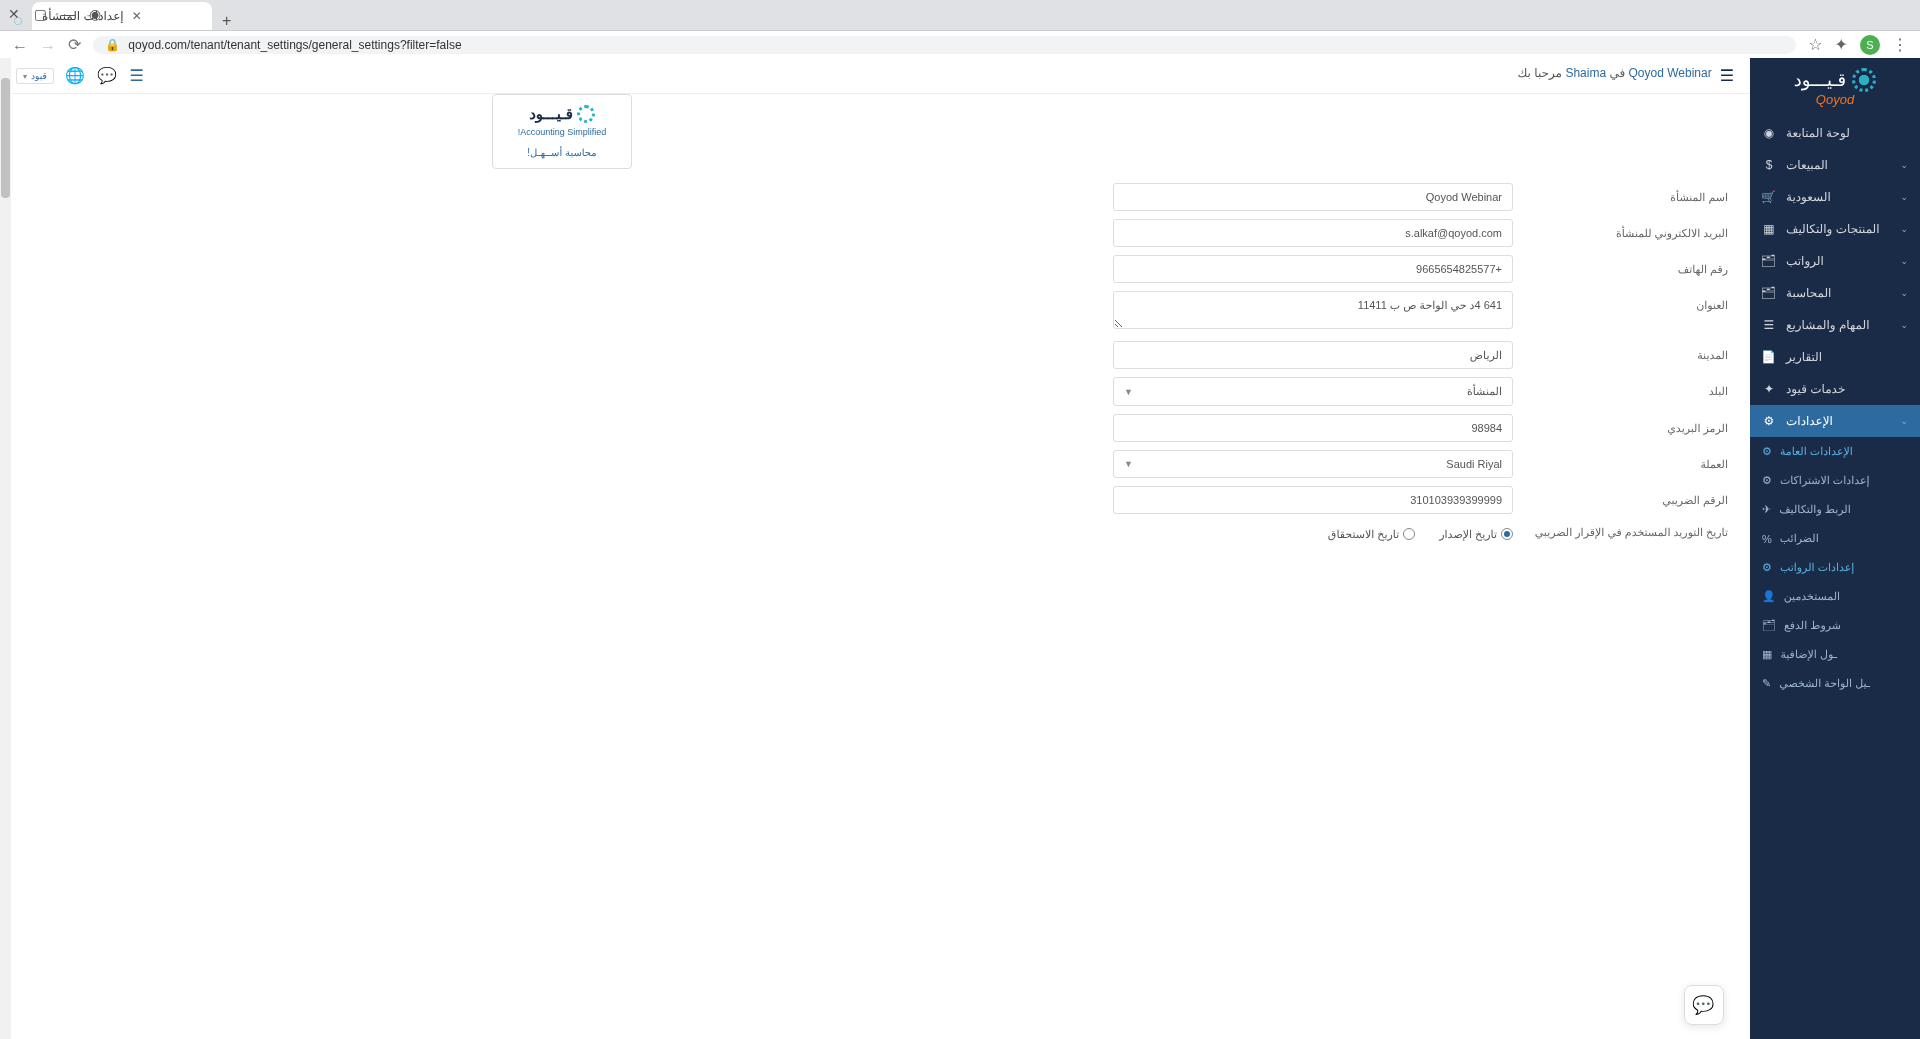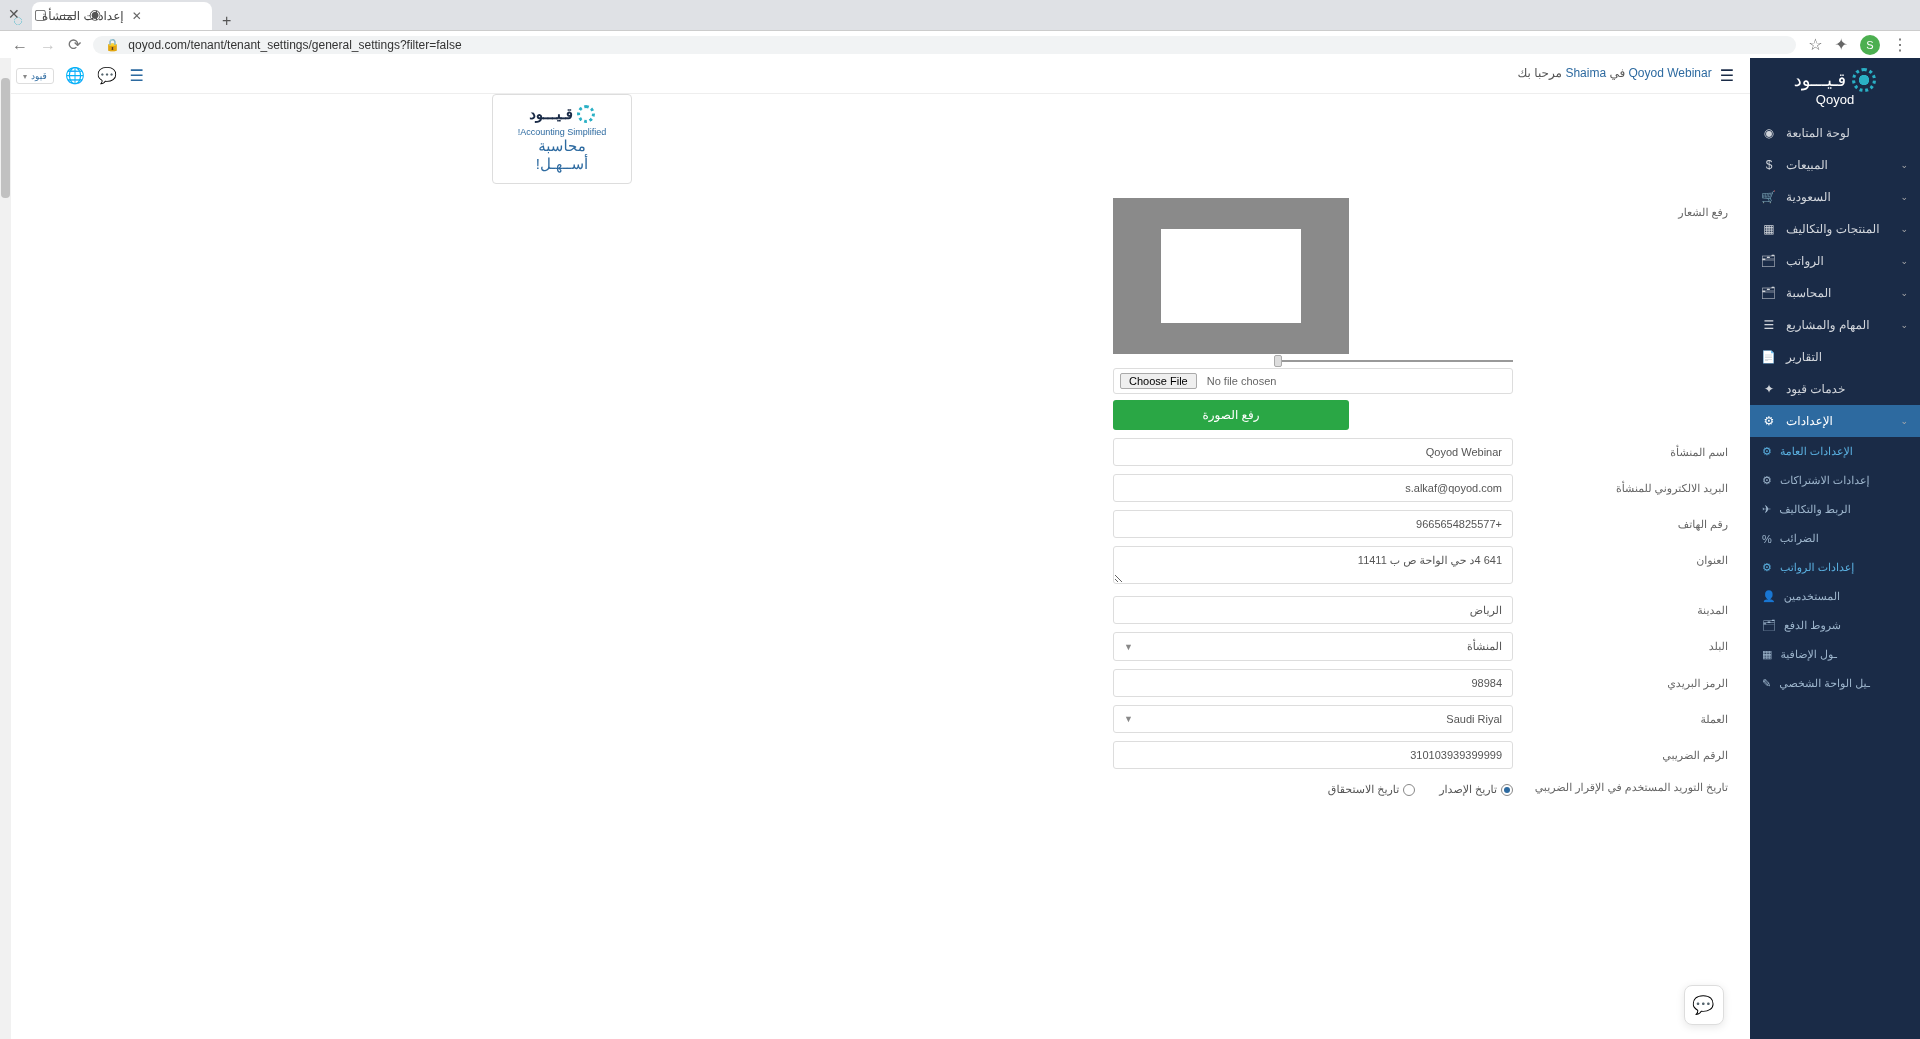--- a/index.html
+++ b/index.html
@@ -20,21 +20,21 @@
 .addr-right { display: flex; align-items: center; gap: 12px; }
 .ext-icon { color: #666; }
 .avatar-circle { width: 20px; height: 20px; background: #4caf50; border-radius: 50%; color: #fff; display: flex; align-items: center; justify-content: center; font-size: 11px; }
 
 
 .app { display: flex; height: calc(100vh - 58px); }
 .sidebar { width: 170px; background: #1a2b47; color: #fff; overflow-y: auto; flex-shrink: 0; font-size: 12px; }
 .brand { padding: 10px; text-align: center; }
 .brand-logo { color: #fff; font-size: 18px; display: flex; align-items: center; justify-content: center; gap: 6px; }
 .brand-logo .logo-mark { width: 24px; height: 24px; background: radial-gradient(circle, #2ab0c5 40%, transparent 41%); border: 3px dotted #2ab0c5; border-radius: 50%; }
-.brand-sub { font-size: 13px; color: #ffffff; }
+.brand-sub { font-size: 13px; color: #f97316; font-style: italic; }
 .sidebar-item { display: flex; align-items: center; justify-content: space-between; padding: 9px 12px; cursor: pointer; color: #d1d5db; }
 .sidebar-item.active { background: #2d6aa0; color: #fff; }
 .sidebar-item .item-right { display: flex; align-items: center; gap: 10px; }
 .sidebar-item .chev { font-size: 9px; color: #aaa; }
 .sidebar-subitem { padding: 8px 14px 8px 12px; font-size: 11px; color: #9db5cc; cursor: pointer; display: flex; align-items: center; justify-content: flex-end; gap: 8px; }
 .sidebar-subitem.highlight { color: #5ab0e0; }
 .sidebar-subitem .sub-ic { font-size: 11px; }
 
 .main { flex: 1; background: #fff; overflow-y: auto; position: relative; }
 .topbar { display: flex; justify-content: space-between; align-items: center; padding: 8px 16px; border-bottom: 1px solid #eee; background: #fff; direction: ltr; }
@@ -45,42 +45,42 @@
 .topbar-right { display: flex; align-items: flex-start; gap: 8px; font-size: 12px; color: #555; }
 .topbar-right .link { color: #2d6aa0; }
 .burger { cursor: pointer; color: #1a2b47; font-size: 16px; }
 
 .content { padding: 0 22px 40px 22px; max-width: 1280px; }
 .logo-card { float: left; margin-left: 0; margin-bottom: 10px; }
 .logo-box { border: 1px solid #ddd; padding: 10px 18px; border-radius: 4px; background: #fff; width: 140px; text-align: center; }
 .logo-box .word { color: #1a2b47; font-weight: bold; font-size: 15px; letter-spacing: 2px; display:flex; align-items:center; justify-content:center; gap:4px;}
 .logo-box .word .dot { width:18px;height:18px;border:3px dotted #2ab0c5;border-radius:50%;display:inline-block;}
 .logo-box .tag { color: #2d6aa0; font-size: 9px; margin-top: 4px; }
-.logo-box .tagar { color: #2d6aa0; font-size: 15px; letter-spacing: 2px; }
+.logo-box .tagar { color: #2d6aa0; font-size: 10px; letter-spacing: 2px; margin-top: 10px; }
 
 .form-block { clear: both; }
 .form-row { display: flex; align-items: flex-start; gap: 20px; padding: 4px 0; }
 .form-label { width: 195px; text-align: right; font-size: 11px; color: #666; padding-top: 8px; flex-shrink: 0; }
 .form-control-wrap { flex: 0 0 400px; }
 input[type=text], textarea, .fake-select { width: 100%; border: 1px solid #ddd; border-radius: 3px; padding: 7px 10px; font-size: 11px; color: #555; text-align: right; background: #fff; direction: rtl; }
 textarea { resize: vertical; height: 38px; }
 .fake-select { display: flex; justify-content: space-between; align-items: center; cursor: pointer; }
 .fake-select .caret { font-size: 9px; color: #888; }
 
 .upload-area { width: 236px; height: 156px; background: #8a8a8a; display: flex; align-items: center; justify-content: center; margin-right: auto; }
 .upload-inner { width: 140px; height: 94px; background: #fff; }
 .slider-track { width: 236px; height: 2px; background: #999; position: relative; margin: 6px 0 6px auto; }
 .slider-handle { position: absolute; left: -3px; top: -5px; width: 8px; height: 12px; background: #ddd; border: 1px solid #aaa; border-radius: 2px; }
 .file-row { display: flex; align-items: center; justify-content: flex-start; border: 1px solid #ddd; border-radius: 3px; padding: 4px 6px; direction: ltr; gap: 10px; }
 .file-btn { border: 1px solid #aaa; background: #efefef; padding: 1px 8px; font-size: 11px; cursor: pointer; border-radius: 2px; }
 .file-status { font-size: 11px; color: #666; }
 .upload-btn { width: 236px; background: #2aa745; color: #fff; text-align: center; padding: 8px 0; font-size: 12px; cursor: pointer; border-radius: 3px; margin-right: auto; margin-top: 6px; }
 
 .radio-row { display: flex; gap: 24px; justify-content: flex-start; direction: rtl; font-size: 11px; color: #555; padding-top: 6px; }
-.radio-opt { display: flex; align-items: center; gap: 4px; cursor: pointer; }
+.radio-opt { display: flex; gap: 4px; cursor: pointer; }
 .radio-opt .r { width: 12px; height: 12px; border: 1px solid #888; border-radius: 50%; display: inline-flex; align-items:center; justify-content:center; }
 .radio-opt.checked .r::after { content:''; width:6px; height:6px; background:#2d6aa0; border-radius:50%; }
 
 .scrollbar-v { position: absolute; left: 0; top: 0; bottom: 0; width: 11px; background: #f1f1f1; }
 .scrollbar-thumb { position: absolute; left: 1px; top: 20px; width: 9px; height: 120px; background: #c1c1c1; border-radius: 4px; }
 
 .chat-bubble { position: fixed; bottom: 14px; right: 196px; width: 40px; height: 40px; background: #fff; border: 1px solid #ddd; border-radius: 8px; display: flex; align-items: center; justify-content: center; box-shadow: 0 2px 8px rgba(0,0,0,.1); cursor: pointer; color: #2d6aa0; font-size: 18px; }
 
 .tiny-icon { width: 14px; display:inline-block; text-align:center; }
 </style>
@@ -268,36 +268,20 @@
               <span class="dot"></span>
               <span>قـيـــود</span>
             </div>
           <div class="tag">Accounting Simplified!</div>
           <div class="tagar">محاسبة أســهـل!</div>
         </div>
       </div>
 
       <div class="form-block">
 
-        <div class="form-row">
-          <div class="form-label">رفع الشعار</div>
-          <div class="form-control-wrap">
-            <div class="upload-area">
-                <div class="upload-inner"></div>
-              </div>
-            <div class="slider-track">
-                <div class="slider-handle"></div>
-              </div>
-            <div class="file-row">
-              <button class="file-btn">Choose File</button>
-              <span class="file-status">No file chosen</span>
-            </div>
-            <div class="upload-btn">رفع الصورة</div>
-          </div>
-        </div>
 
         <div class="form-row">
           <div class="form-label">اسم المنشأة</div>
           <div class="form-control-wrap"><input type="text" value="Qoyod Webinar" style=""></div>
         </div>
         <div class="form-row">
           <div class="form-label">البريد الالكتروني للمنشأة</div>
           <div class="form-control-wrap"><input type="text" value="s.alkaf@qoyod.com" style=""></div>
         </div>
         <div class="form-row">

